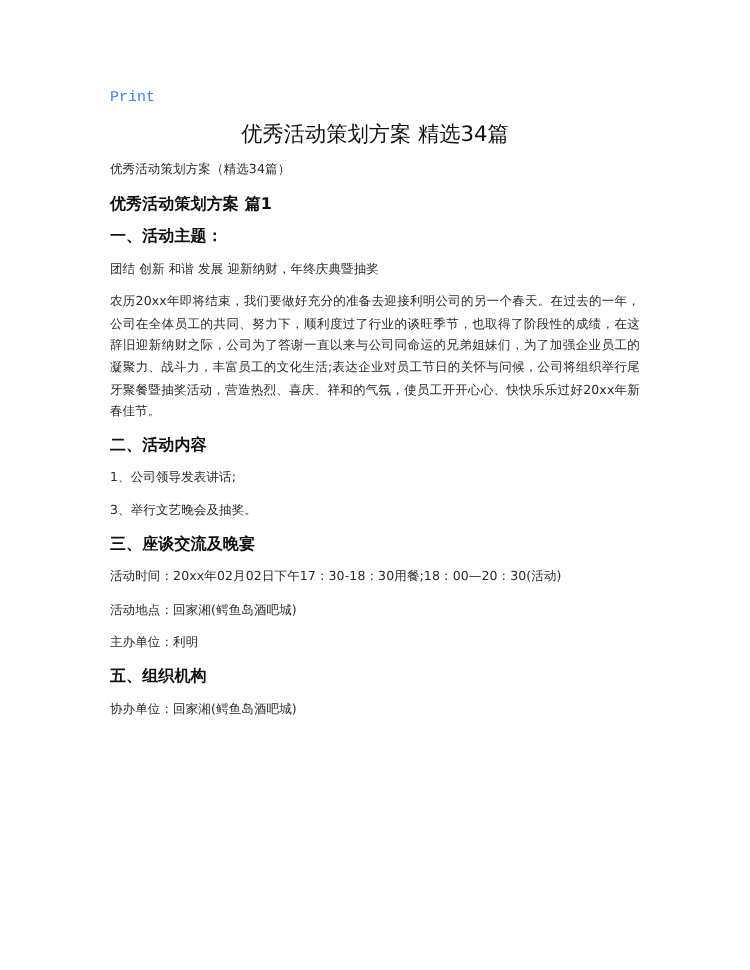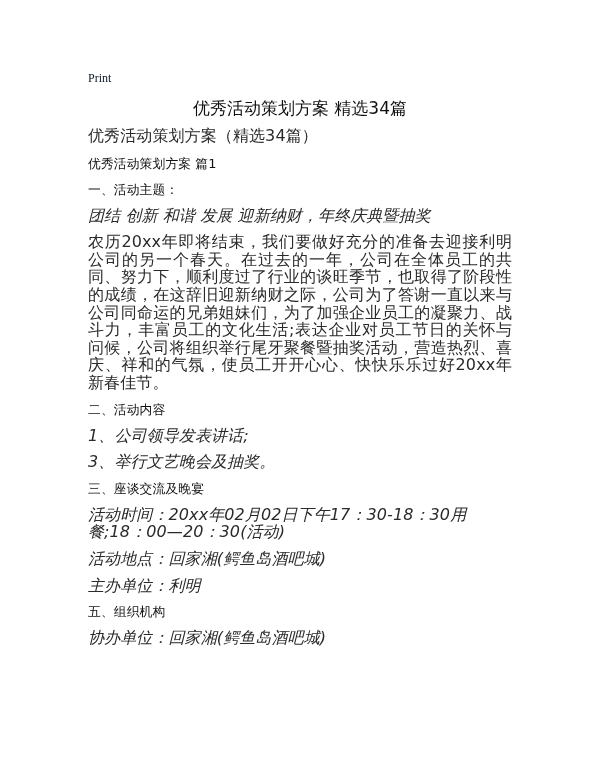--- a/index.html
+++ b/index.html
@@ -3,36 +3,36 @@
   <meta charset="utf-8">
   <style>
     html, body { margin: 0; padding: 0; background: #ffffff; }
     body {
       width: 600px; height: 776px; overflow: hidden; position: relative;
       font-family: "DejaVu Sans", "Liberation Sans", sans-serif;
       color: #222222;
     }
     .page { position: absolute; left: 88px; top: 68px; width: 424px; }
     .print-label {
-      font-family: Liberation Serif, serif;
-      font-size: 12px; color: #0f172a; height: 20px; line-height: 20px;
+      font-family: Liberation Mono, monospace;
+      font-size: 12px; color: #3b82f6; height: 20px; line-height: 20px;
       margin-bottom: 8px;
     }
     .doc-title {
       text-align: center; font-size: 17px; color: #111; height: 24px; line-height: 24px;
       margin-bottom: 7px;
     }
     .p {
-      font-size: 16px; line-height: 17.6px; margin: 0 0 8px 0; color: #2a2a2a;
+      font-size: 10px; line-height: 17.6px; margin: 0 0 8px 0; color: #2a2a2a;
       letter-spacing: 0.1px;
     }
-    .h { font-weight: normal; color: #111; font-size: 12.8px; line-height: 18px; margin: 0 0 8px 0; }
+    .h { font-weight: bold; color: #111; font-size: 12.8px; line-height: 18px; margin: 0 0 8px 0; }
     .sub { margin-bottom: 10px; }
     .para-block { margin-bottom: 9px; text-align: justify; }
-    .gap-s { margin-bottom: 9px; font-style: italic; }
+    .gap-s { margin-bottom: 9px; }
   </style>
 </head>
 <body>
 
 <div class="page">
   <div class="print-label">Print</div>
   <div class="doc-title">优秀活动策划方案 精选34篇</div>
   <p class="p sub">优秀活动策划方案（精选34篇）</p>
   <p class="p h">优秀活动策划方案 篇1</p>
 

